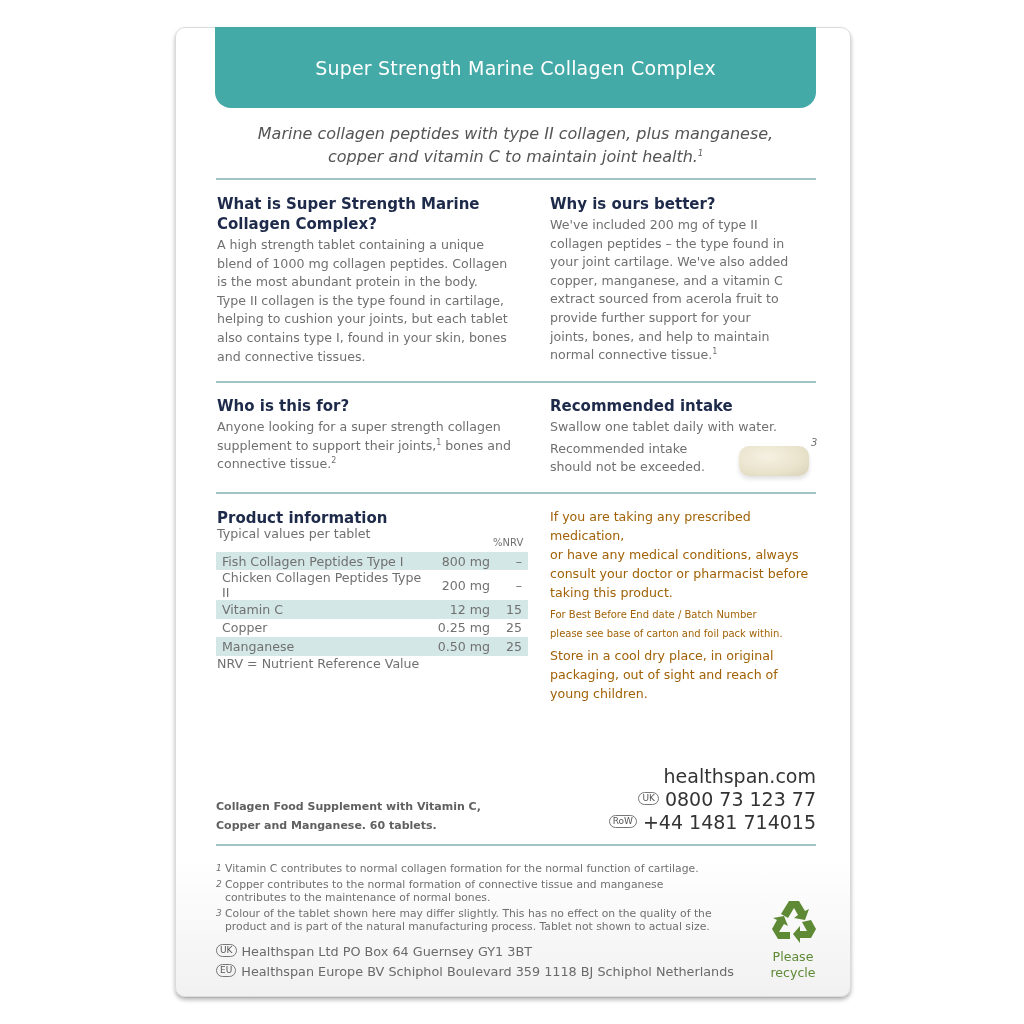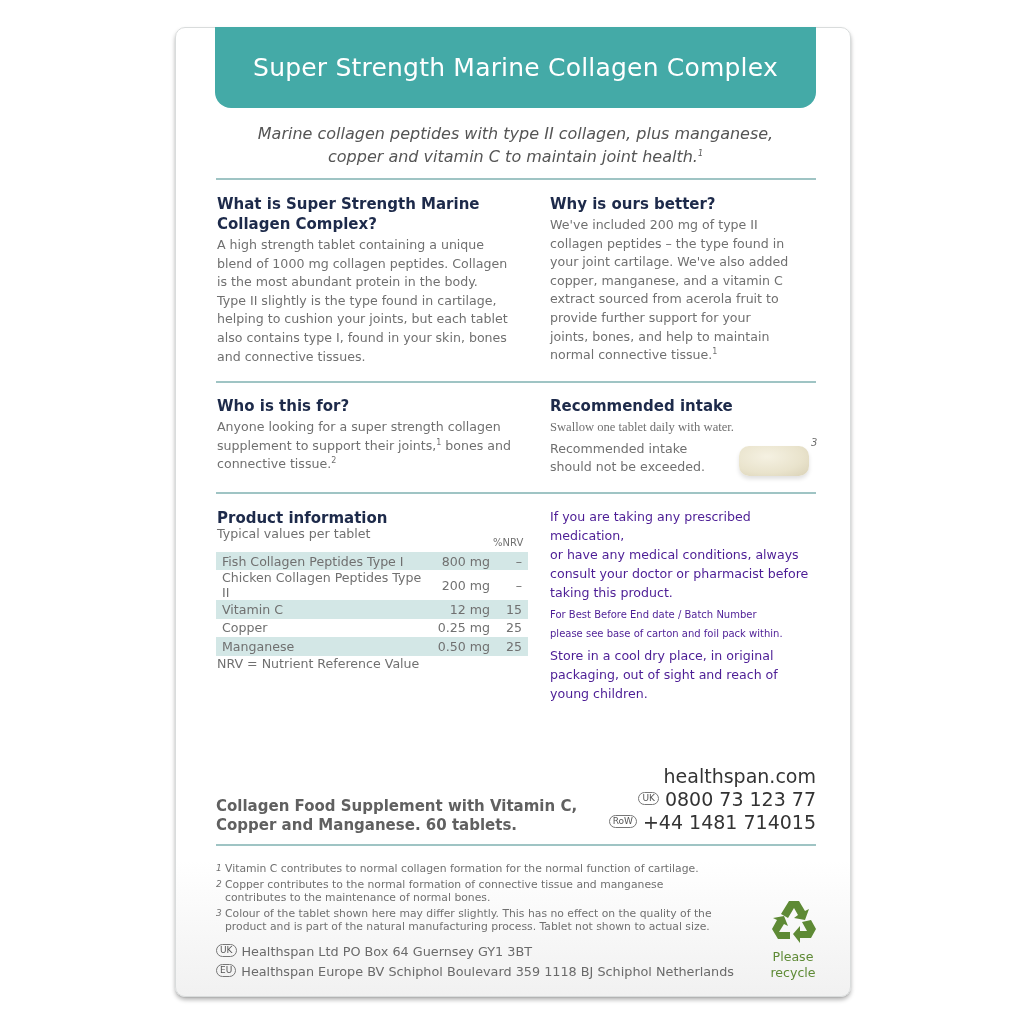--- a/index.html
+++ b/index.html
@@ -12,40 +12,40 @@
     background: linear-gradient(#ffffff 0%, #ffffff 86%, #f1f1f1 100%);
     border:1px solid #d9dcdc; border-radius:10px;
     box-shadow: 0 3px 4px rgba(0,0,0,0.28), 0 1px 1px rgba(0,0,0,0.08);
   }
   .banner {
     position:absolute; left:215px; top:27px; width:601px; height:81px;
     background:#44aaa7; border-radius:0 0 16px 16px;
     display:flex; align-items:center; justify-content:center;
   }
   .banner h1 {
-    margin:0; color:#ffffff; font-weight:normal; font-size:25px; letter-spacing:0.2px;
+    margin:0; color:#ffffff; font-weight:normal; font-size:19px; letter-spacing:0.2px;
     font-family: "DejaVu Sans", sans-serif;
   }
   .tagline {
     position:absolute; left:215px; top:122px; width:601px; text-align:center;
     font-style:italic; font-size:16px; line-height:23px; color:#555555;
   }
   sup { font-size:8px; vertical-align:super; line-height:0; }
   .rule { position:absolute; left:216px; width:600px; height:2px; background:#9fc4c4; }
   .section { position:absolute; }
   .h2 { font-weight:bold; color:#1d2a4a; font-size:15px; line-height:20px; margin:0 0 2px 0; }
   .p { font-size:12.6px; line-height:18.6px; color:#707070; margin:0; }
-  .p2 { font-size:12.6px; line-height:19px; color:#4c1d95; margin:0 16px 3px 0; }
+  .p2 { font-size:12.6px; line-height:19px; color:#a16207; margin:0 16px 3px 0; }
   .tab { position:absolute; left:216px; top:552px; width:312px; border-collapse:collapse; font-size:12.6px; color:#707070; }
   .tab td { padding:0 6px; height:18.4px; }
   .tab tr.shade td { background:#d3e7e6; }
   .tab td.n { text-align:right; white-space:nowrap; }
   .tab td.v { text-align:right; width:20px; }
   .nrvh { position:absolute; left:493px; top:537px; font-size:10px; color:#707070; }
-  .bold-small { font-weight:bold; font-size:15px; line-height:19px; color:#606060; }
+  .bold-small { font-weight:bold; font-size:11px; line-height:19px; color:#606060; }
   .contact { position:absolute; right:208px; text-align:right; color:#333333; font-size:19px; line-height:23px; }
   .badge {
     display:inline-block; border:1px solid #777; border-radius:9px; font-size:9px; line-height:11px;
     padding:0 3px; color:#555; vertical-align:middle; margin-right:6px; position:relative; top:-2px;
   }
   .foot { font-size:10.8px; line-height:13px; color:#707070; }
   .foot .num { font-style:italic; font-size:9px; display:inline-block; width:9px; vertical-align:top; }
   .addr { position:absolute; left:216px; font-size:12.8px; color:#6a6a6a; line-height:20px; }
   .addr .badge { font-size:9px; margin-right:5px; }
   .recycle-label { position:absolute; left:765px; top:949px; width:56px; text-align:center; font-size:12.6px; line-height:16px; color:#5e8a35; }
@@ -74,21 +74,21 @@
 
 <div class="section" style="left:217px; top:194px; width:315px;">
   <div class="h2">
     <div>What is Super Strength Marine</div>
     <div>Collagen Complex?</div>
   </div>
   <div class="p">
     <div>A high strength tablet containing a unique</div>
     <div>blend of 1000 mg collagen peptides. Collagen</div>
     <div>is the most abundant protein in the body.</div>
-    <div>Type II slightly is the type found in cartilage,</div>
+    <div>Type II collagen is the type found in cartilage,</div>
     <div>helping to cushion your joints, but each tablet</div>
     <div>also contains type I, found in your skin, bones</div>
     <div>and connective tissues.</div>
   </div>
 </div>
 
 <div class="section" style="left:550px; top:194px; width:270px;">
   <div class="h2">Why is ours better?</div>
   <div class="p">
     <div>We've included 200 mg of type II</div>
@@ -109,21 +109,21 @@
   <div class="p">
     <div>Anyone looking for a super strength collagen</div>
     <div><span>supplement to support their joints,</span><sup>1</sup><span> bones and</span></div>
     <div><span>connective tissue.</span><sup>2</sup></div>
   </div>
 </div>
 
 <div class="section" style="left:550px; top:396px; width:270px;">
   <div class="h2">Recommended intake</div>
   <div class="p">
-    <div style="margin-bottom:3px;font-family:Liberation Serif, serif;">Swallow one tablet daily with water.</div>
+    <div style="margin-bottom:3px;">Swallow one tablet daily with water.</div>
     <div>Recommended intake</div>
     <div>should not be exceeded.</div>
   </div>
 </div>
 <div class="tablet"></div>
 <div class="tab3">3</div>
 
 <div class="rule" style="top:492px;"></div>
 
 <div class="section" style="left:217px; top:508px; width:315px;">

